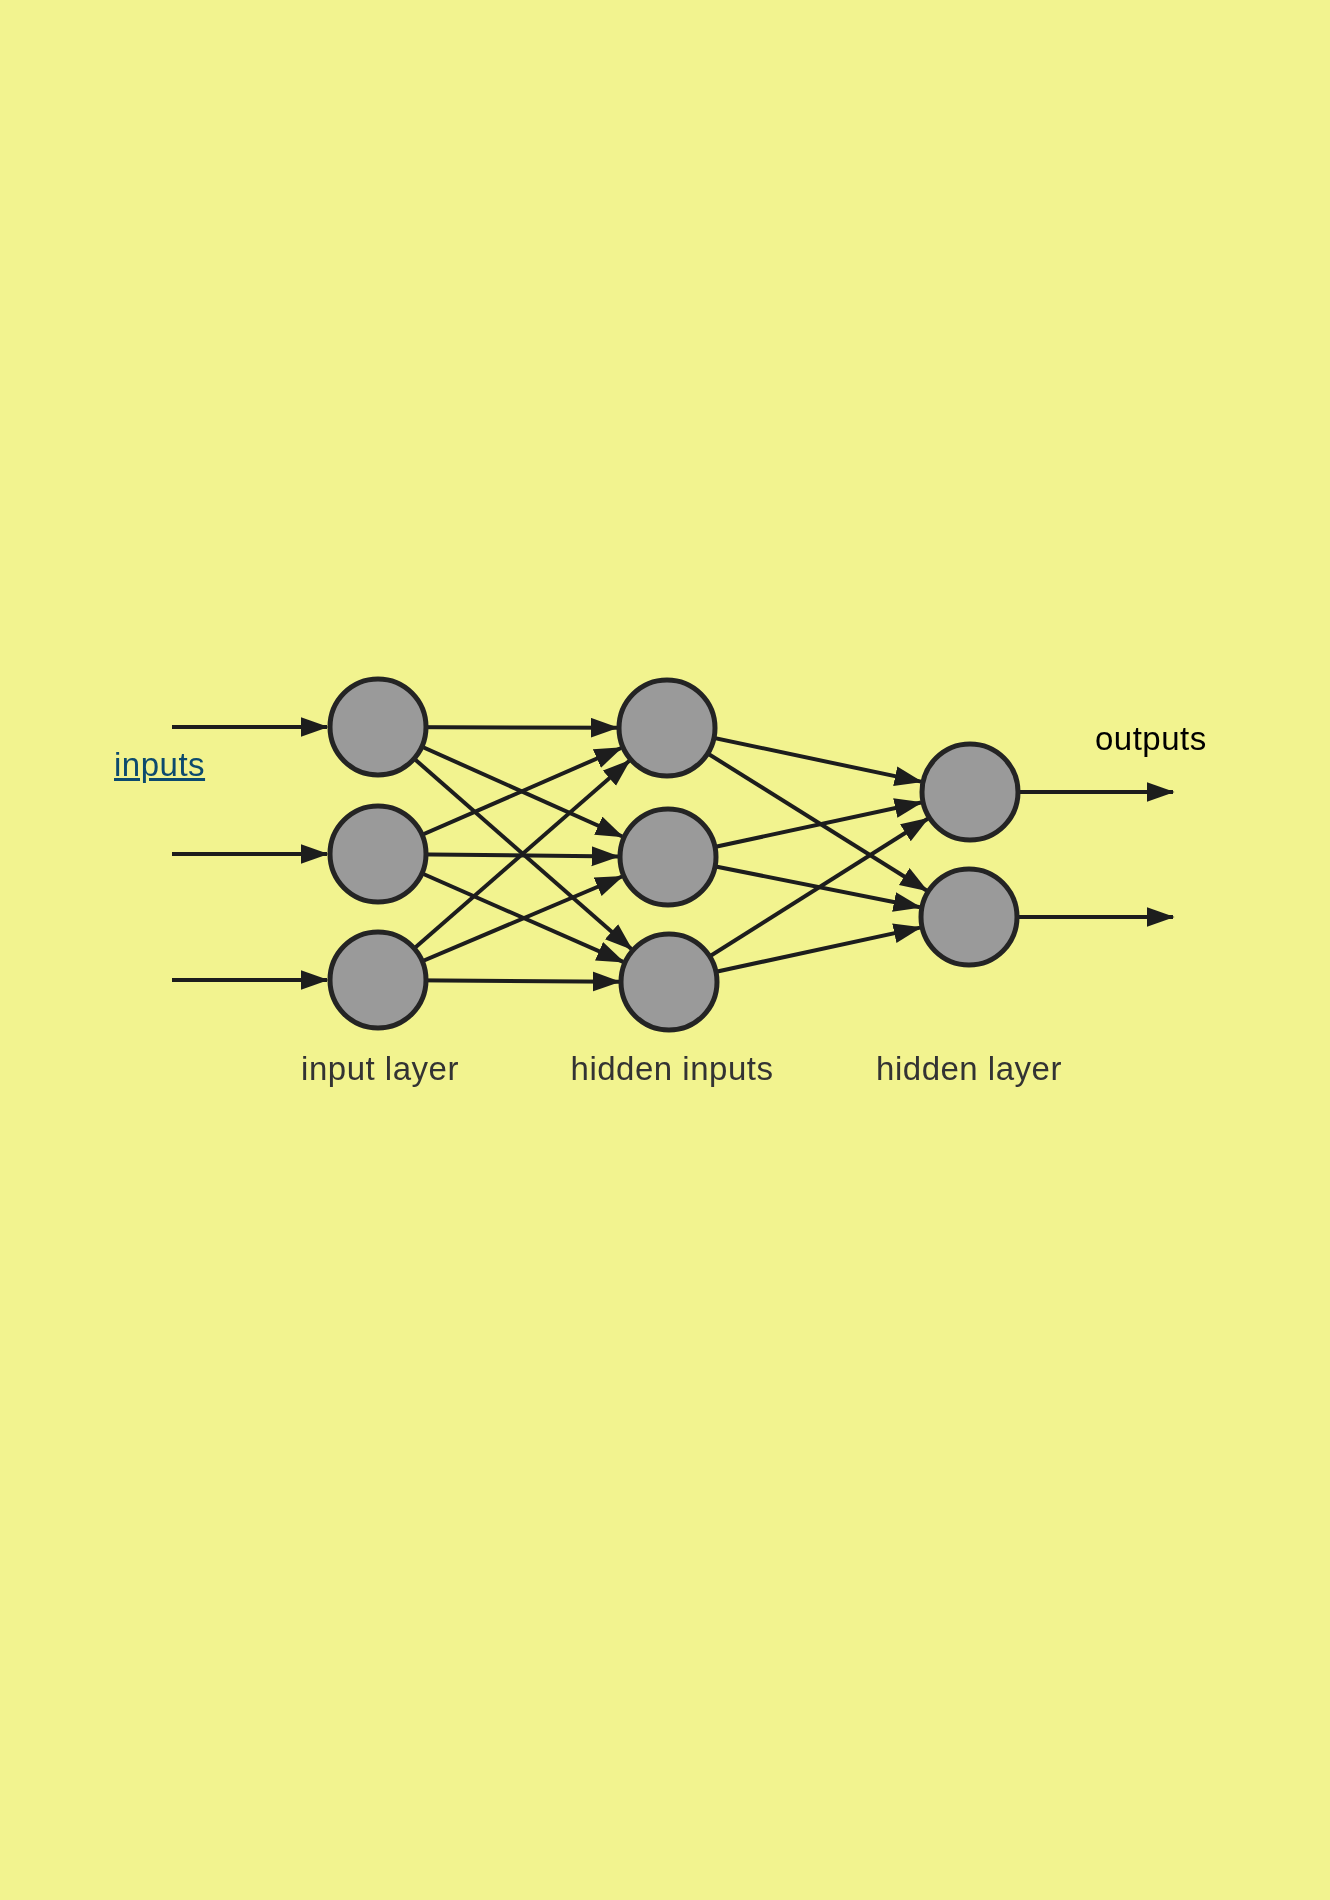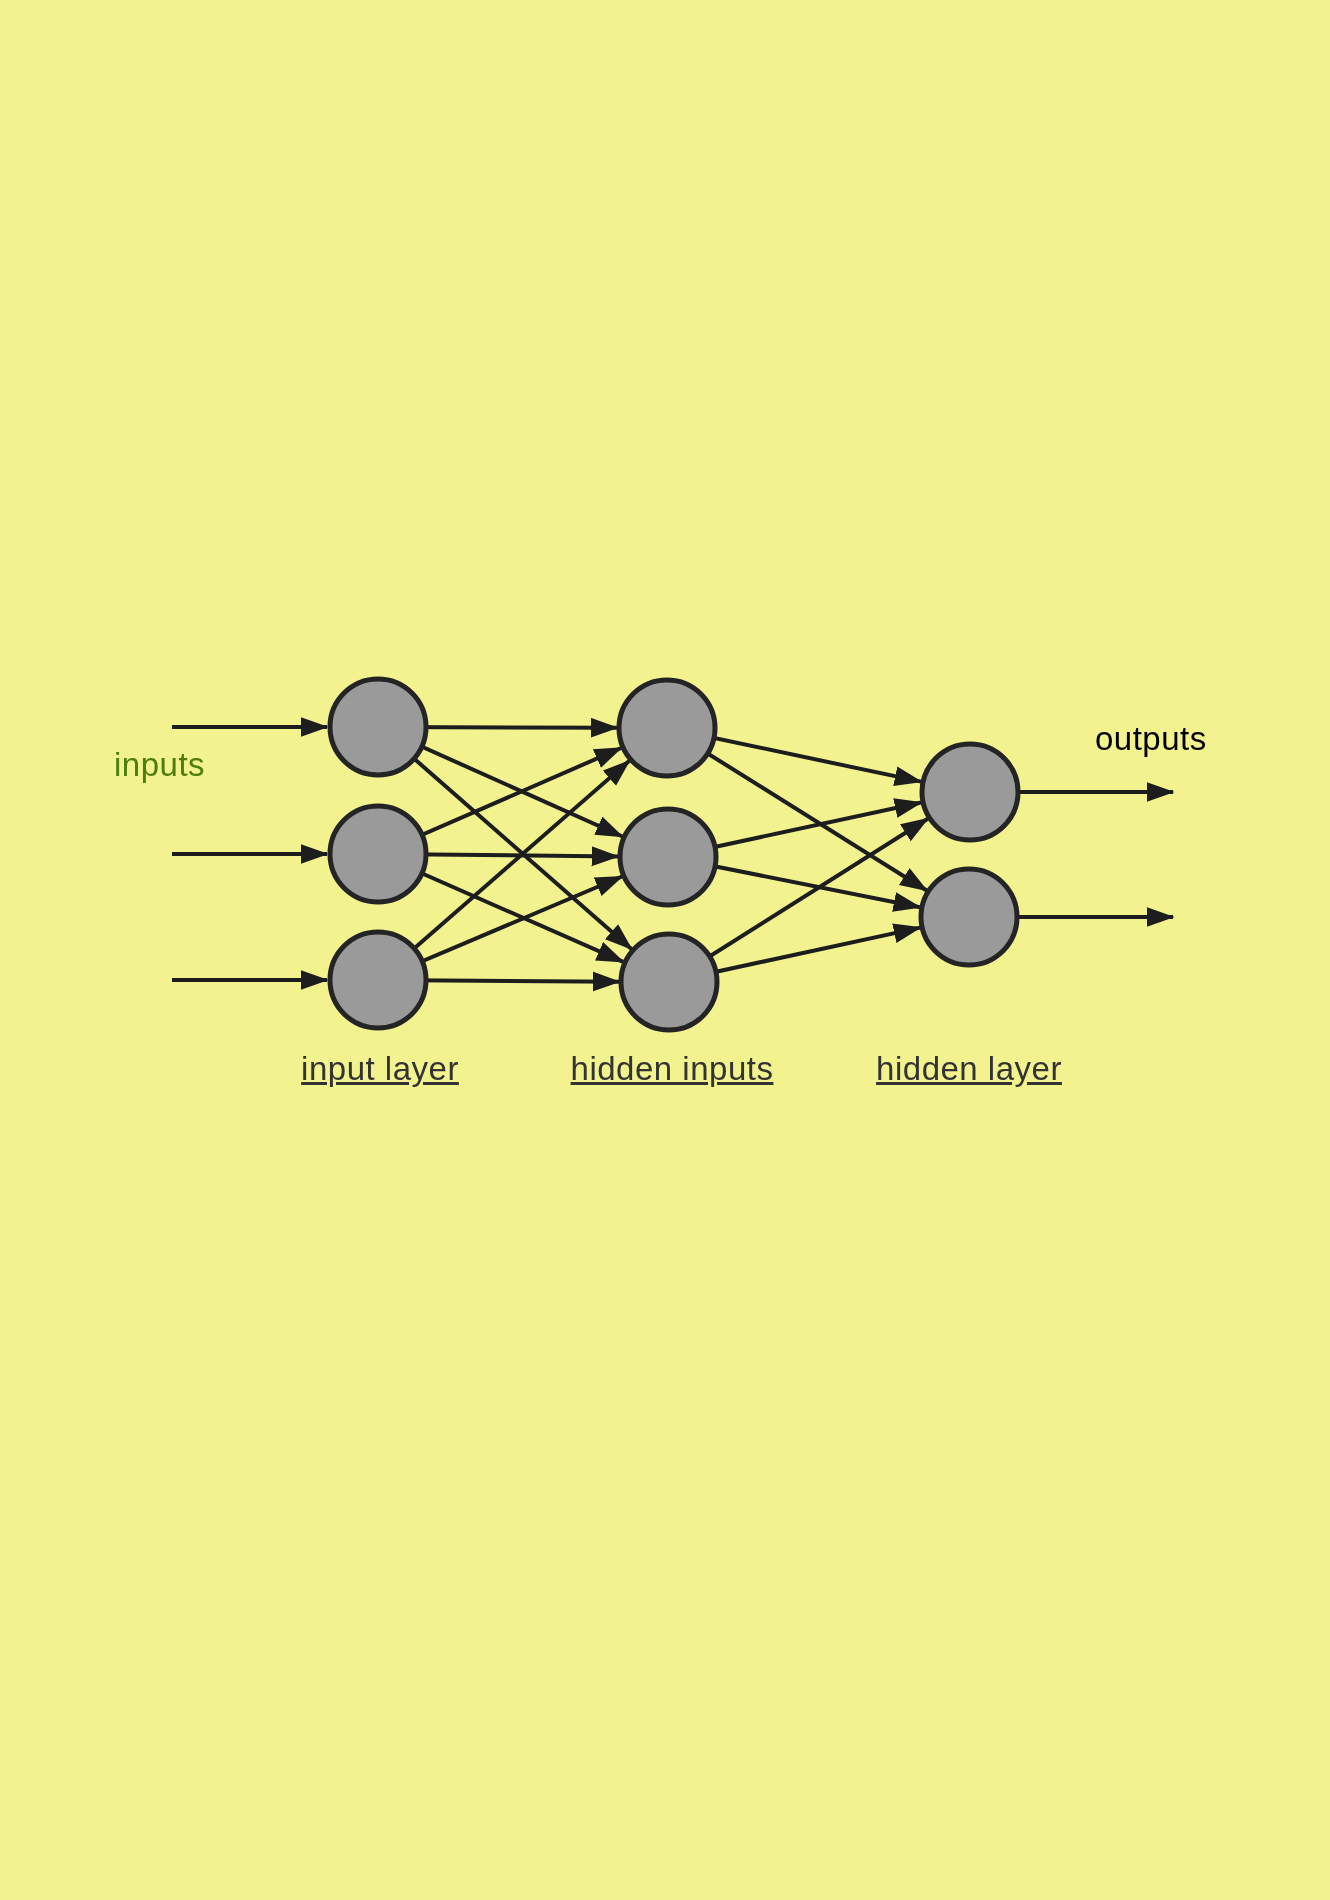--- a/index.html
+++ b/index.html
@@ -24,21 +24,20 @@
   }
   .lbl {
     position: absolute;
     font-size: 33px;
     letter-spacing: 0.5px;
     white-space: nowrap;
     line-height: 1;
   }
   .lbl.centered {
     transform: translateX(-50%);
-    text-decoration: underline;
   }
 </style>
 </head>
 <body style="background: rgb(242, 243, 143);">
 
 <div class="stage">
   <svg id="net-svg" width="1330" height="1900" viewBox="0 0 1330 1900" xmlns="http://www.w3.org/2000/svg">
     <defs>
       <marker id="arrowhead" markerWidth="8" markerHeight="6" refX="6.6" refY="2.5" orient="auto" markerUnits="strokeWidth">
         <path d="M0,0 L7,2.5 L0,5 z" fill="#1d1d1d"></path>
@@ -71,18 +70,18 @@
         <circle cx="378" cy="854" r="48" fill="#9a9a9a" stroke="#242424" stroke-width="5"></circle>
         <circle cx="378" cy="980" r="48" fill="#9a9a9a" stroke="#242424" stroke-width="5"></circle>
         <circle cx="667" cy="728" r="48" fill="#9a9a9a" stroke="#242424" stroke-width="5"></circle>
         <circle cx="668" cy="857" r="48" fill="#9a9a9a" stroke="#242424" stroke-width="5"></circle>
         <circle cx="669" cy="982" r="48" fill="#9a9a9a" stroke="#242424" stroke-width="5"></circle>
         <circle cx="970" cy="792" r="48" fill="#9a9a9a" stroke="#242424" stroke-width="5"></circle>
         <circle cx="969" cy="917" r="48" fill="#9a9a9a" stroke="#242424" stroke-width="5"></circle>
       </g>
   </svg>
 
-  <div class="lbl" style="left: 114px; top: 748px; color: #4d7c0f;">inputs</div>
+  <div class="lbl" style="left: 114px; top: 748px; color: #0c4a6e; text-decoration: underline;">inputs</div>
   <div class="lbl" style="left: 1095px; top: 722px; color: #000000;">outputs</div>
   <div class="lbl centered" style="left: 380px; top: 1052px; color: rgb(51, 51, 51);">input layer</div>
   <div class="lbl centered" style="left: 672px; top: 1052px; color: rgb(51, 51, 51);">hidden inputs</div>
   <div class="lbl centered" style="left: 969px; top: 1052px; color: rgb(51, 51, 51);">hidden layer</div>
 </div>
 
 </body></html>

